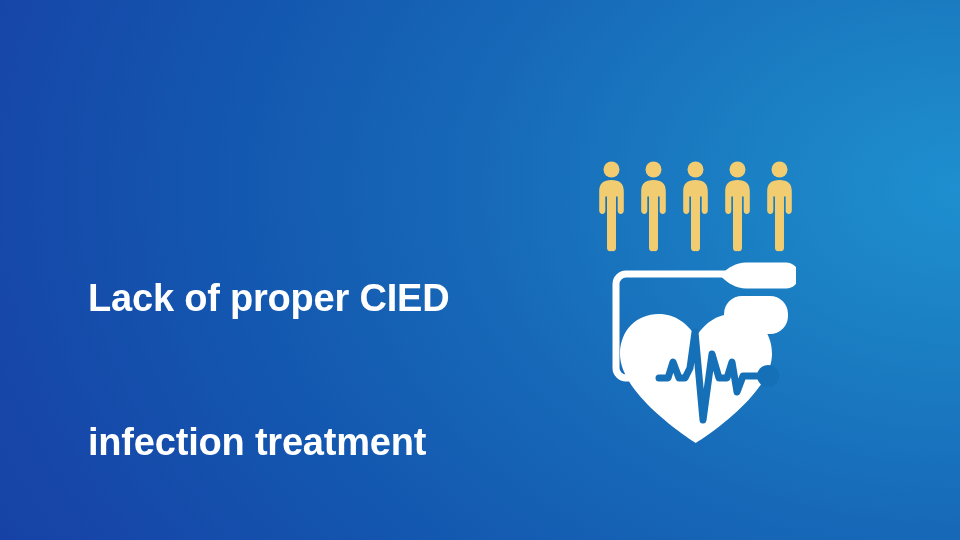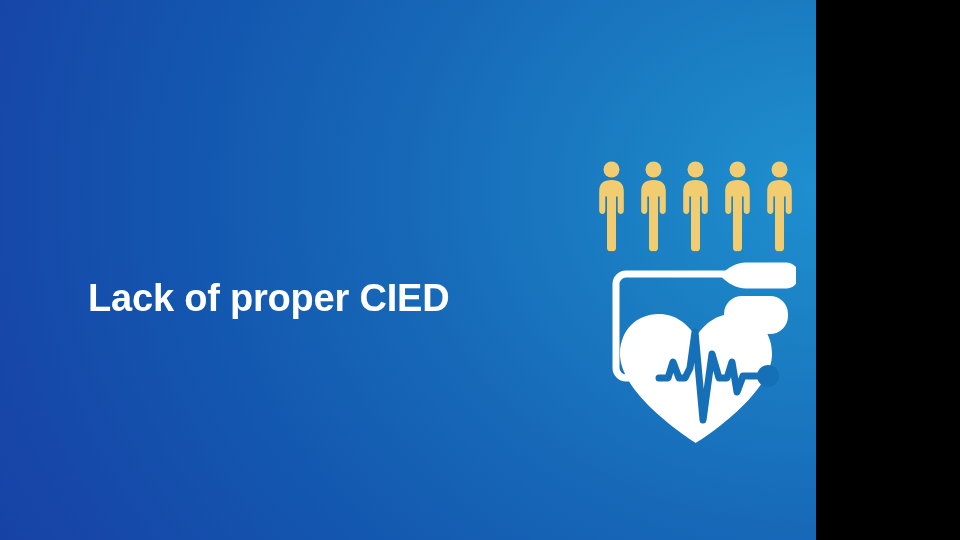--- a/index.html
+++ b/index.html
@@ -2,21 +2,21 @@
 <html><head>
 <meta charset="utf-8">
 <style>
   html, body {
     margin: 0;
     padding: 0;
     background: #000;
   }
   #slide {
     position: relative;
-    width: 816px;
+    width: 960px;
     height: 540px;
     overflow: hidden;
     background: #1745A8;
     background-image:
       radial-gradient(120% 150% at 100% 35%, #1E8FD0 0%, #1B80C4 18%, #1769B8 42%, #1356AF 65%, #1745A8 88%, #163FA3 100%);
     font-family: "Liberation Sans", sans-serif;
     -webkit-font-smoothing: antialiased;
   }
 
   
@@ -63,20 +63,21 @@
     height: 192px;
   }
 </style>
 </head>
 <body>
 
 <div id="slide">
 
   <div id="headline">
     <span class="line">Lack of proper CIED</span>
+    <span class="line">infection treatment</span>
     
     
   </div>
 
   <div id="icon-group">
 
     <div id="people-row">
 
       <div class="person" style="left:0px;">
         <svg viewBox="0 0 31 92" width="31" height="92" aria-hidden="true">

